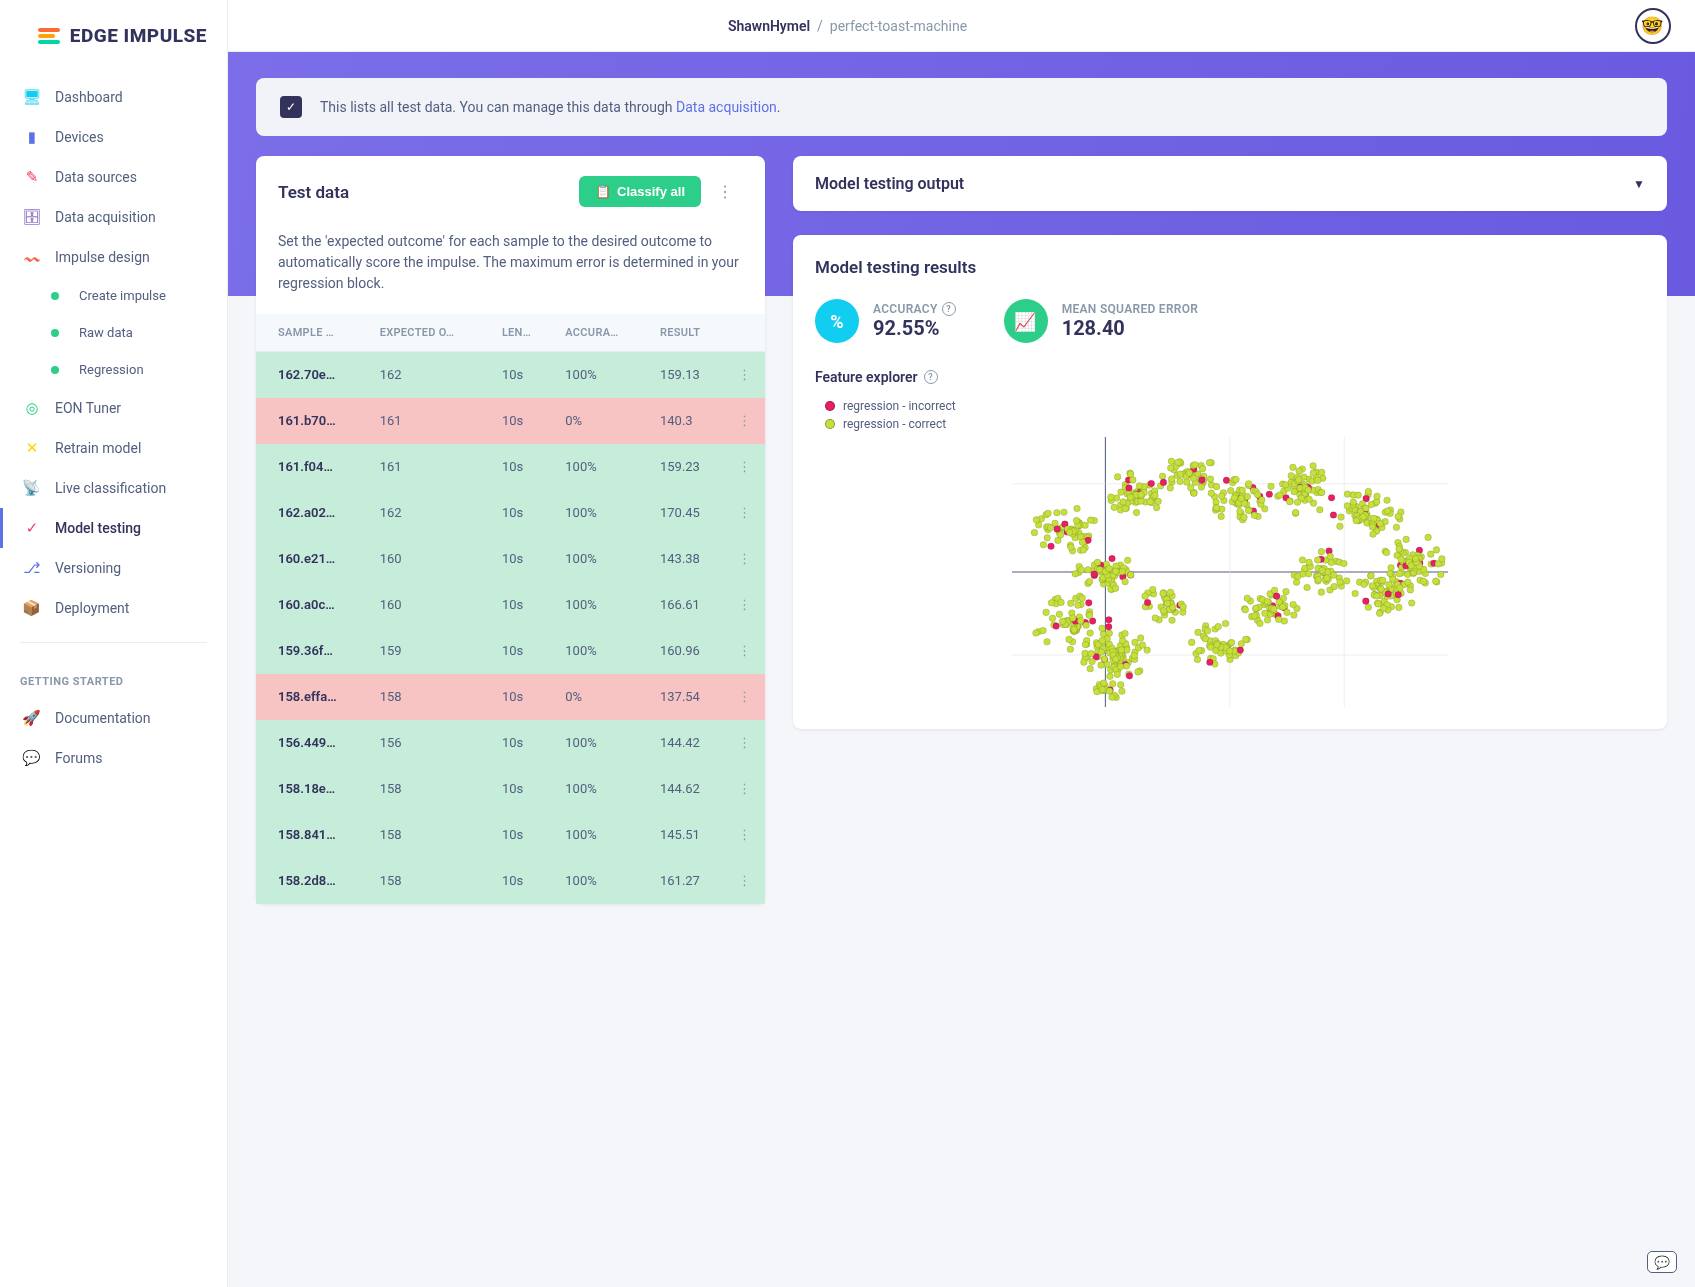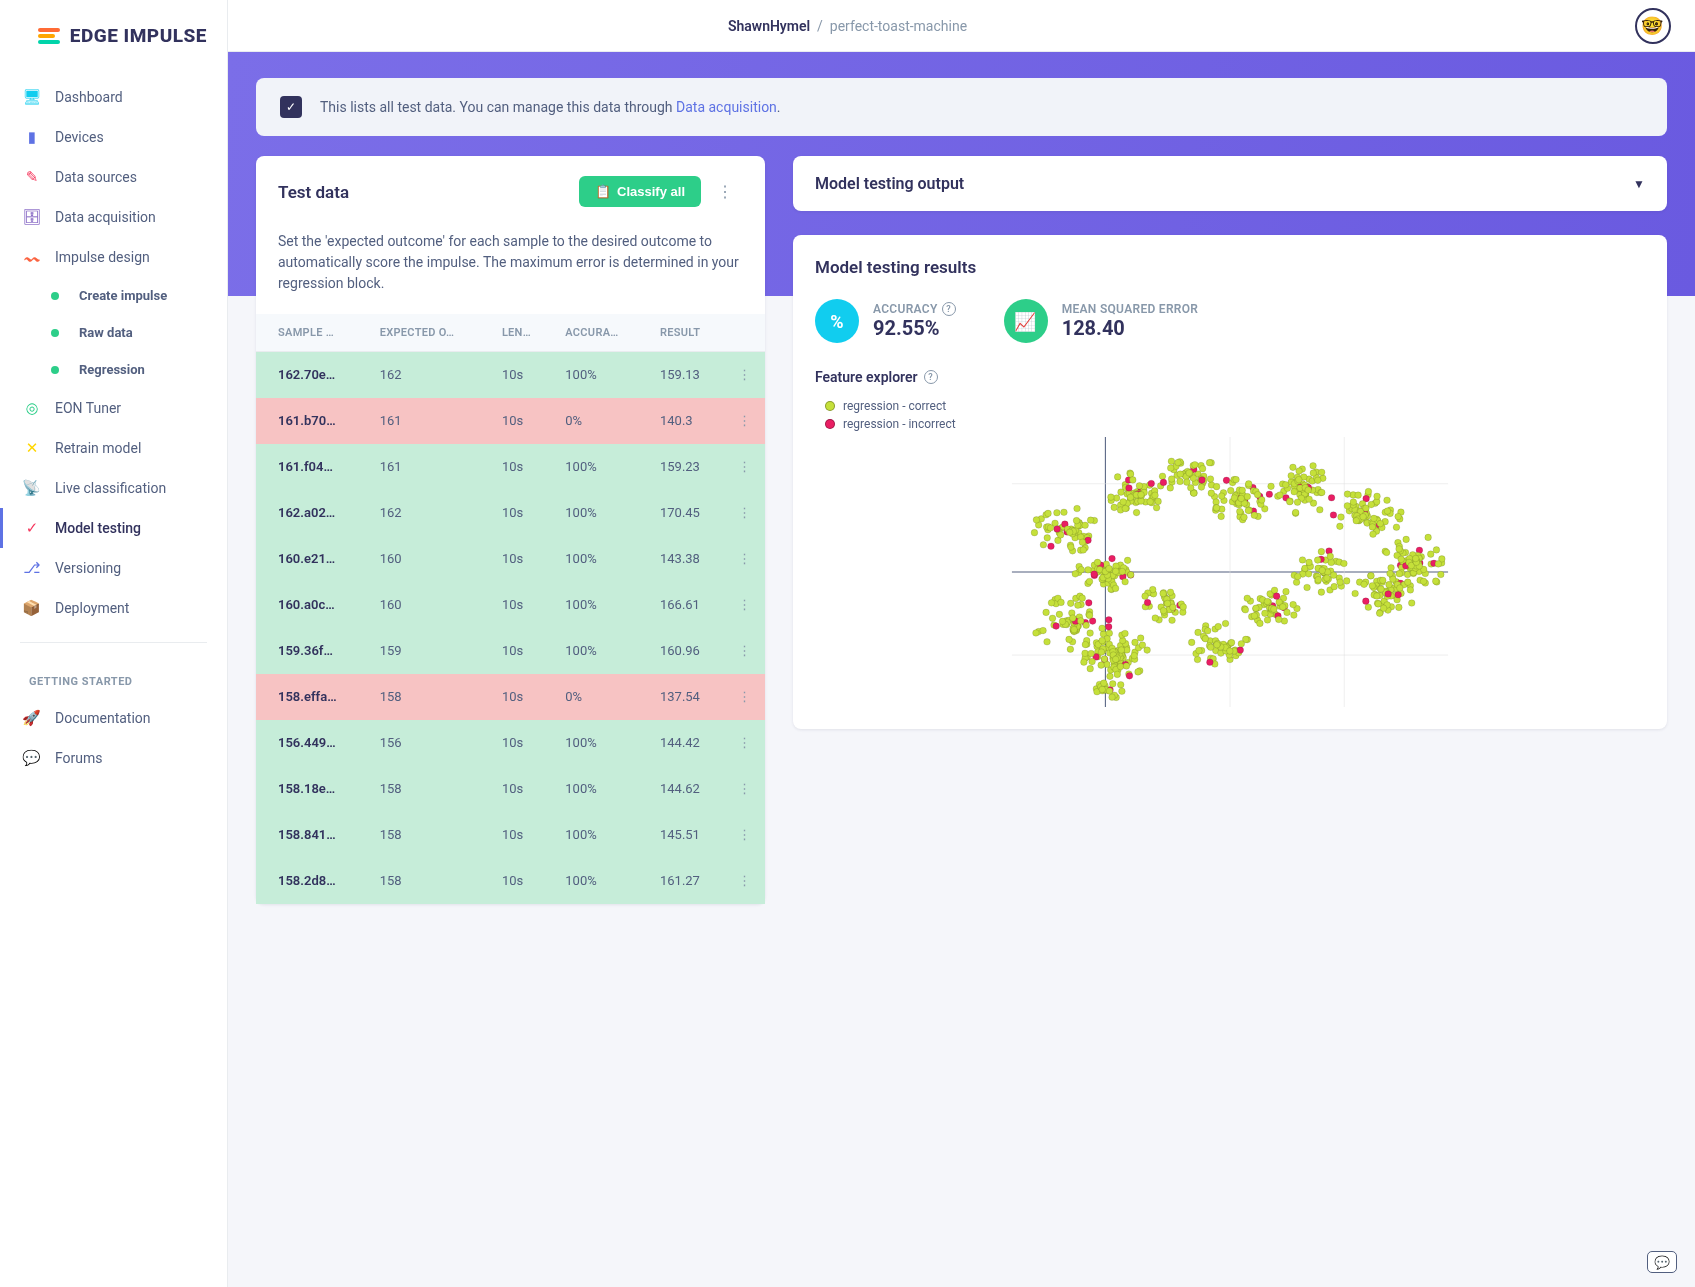--- a/index.html
+++ b/index.html
@@ -9,23 +9,23 @@
 .logo { padding: 24px 20px 30px; font-weight: 800; font-size: 19px; letter-spacing: 0.5px; display: flex; align-items: center; gap: 10px; color: #32325d; justify-content: flex-end; }
 .logo-icon { display: inline-flex; flex-direction: column; gap: 2px; }
 .logo-icon span { display: block; height: 4px; border-radius: 2px; }
 .logo-icon span:nth-child(1){ width: 22px; background: #ff6b35; }
 .logo-icon span:nth-child(2){ width: 17px; background: #ffa500; }
 .logo-icon span:nth-child(3){ width: 22px; background: #00d4aa; }
 .nav { list-style: none; }
 .nav li { display: flex; align-items: center; padding: 11px 20px; color: #525f7f; cursor: pointer; gap: 14px; font-size: 14px; border-left: 3px solid transparent; }
 .nav li.active { border-left: 3px solid #5e72e4; color: #32325d; font-weight: 500; }
 .nav li .nav-icon { width: 18px; height: 18px; display: inline-flex; align-items: center; justify-content: center; font-size: 15px; flex-shrink: 0; }
-.nav .sub { padding-left: 48px; font-size: 13px; font-weight: bold; }
+.nav .sub { padding-left: 48px; font-size: 13px; }
 .nav .sub .dot { width: 8px; height: 8px; border-radius: 50%; background: #2dce89; margin-right: 6px; flex-shrink: 0; }
-.nav-head { padding: 18px 20px 10px; font-size: 11px; font-weight: 700; color: #8898aa; letter-spacing: 0.5px; margin-left: 9px; }
+.nav-head { padding: 18px 20px 10px; font-size: 11px; font-weight: 700; color: #8898aa; letter-spacing: 0.5px; }
 .nav-divider { border-top: 1px solid #e9ecef; margin: 14px 20px; }
 .main { flex: 1; display: flex; flex-direction: column; min-width: 0; }
 .topbar { background: #fff; height: 52px; display: flex; align-items: center; justify-content: space-between; padding: 0 24px; border-bottom: 1px solid #e9ecef; }
 .breadcrumb { position: absolute; left: 50%; transform: translateX(-50%); color: #8898aa; font-size: 14px; }
 .breadcrumb strong { color: #32325d; font-weight: 600; }
 .avatar { width: 36px; height: 36px; border: 2px solid #32325d; border-radius: 50%; display: flex; align-items: center; justify-content: center; cursor: pointer; position: relative; }
 .avatar-face { font-size: 18px; }
 .hero { background: linear-gradient(100deg, #7b6ee8 0%, #6a5ae0 100%); padding: 26px 28px 160px; }
 .banner { background: #f1f3f9; border-radius: 8px; padding: 18px 24px; display: flex; align-items: center; gap: 18px; color: #525f7f; font-size: 14px; }
 .banner a { color: #5e72e4; text-decoration: none; }
@@ -337,26 +337,26 @@
                 <div class="metric-value">128.40</div>
               </div>
             </div>
           </div>
           <div class="explorer-title">
               <span>Feature explorer</span> 
               <span class="info-icon">?</span>
             </div>
           <div class="legend">
             <div class="legend-item">
+                <span class="legend-dot incorrect"></span>
+                <span>regression - incorrect</span>
+              </div>
+            <div class="legend-item">
                 <span class="legend-dot correct"></span>
                 <span>regression - correct</span>
-              </div>
-            <div class="legend-item">
-                <span class="legend-dot incorrect"></span>
-                <span>regression - incorrect</span>
               </div>
           </div>
           <div class="scatter">
             <svg viewBox="0 0 420 260" id="scatter-svg">
               <line x1="0" y1="130" x2="420" y2="130" stroke="#525f7f" stroke-width="1"></line>
               <line x1="90" y1="0" x2="90" y2="260" stroke="#525f7f" stroke-width="1"></line>
               <line x1="210" y1="0" x2="210" y2="260" stroke="#ddd" stroke-width="0.5"></line>
               <line x1="320" y1="0" x2="320" y2="260" stroke="#ddd" stroke-width="0.5"></line>
               <line x1="0" y1="45" x2="420" y2="45" stroke="#ddd" stroke-width="0.5"></line>
               <line x1="0" y1="210" x2="420" y2="210" stroke="#ddd" stroke-width="0.5"></line>

